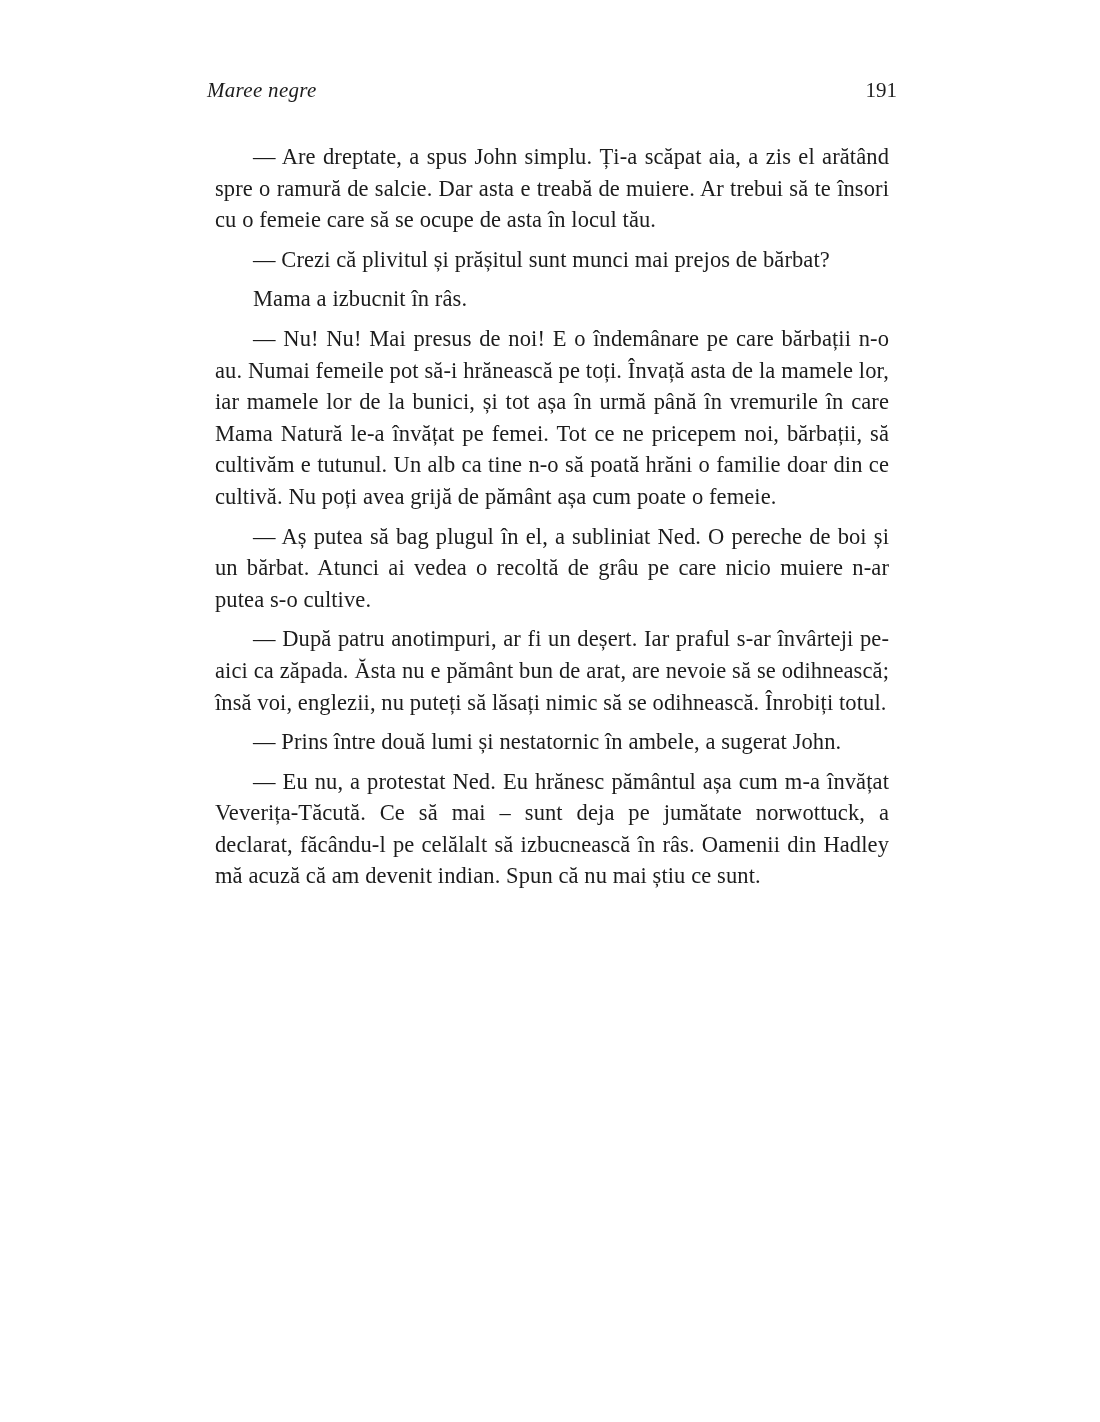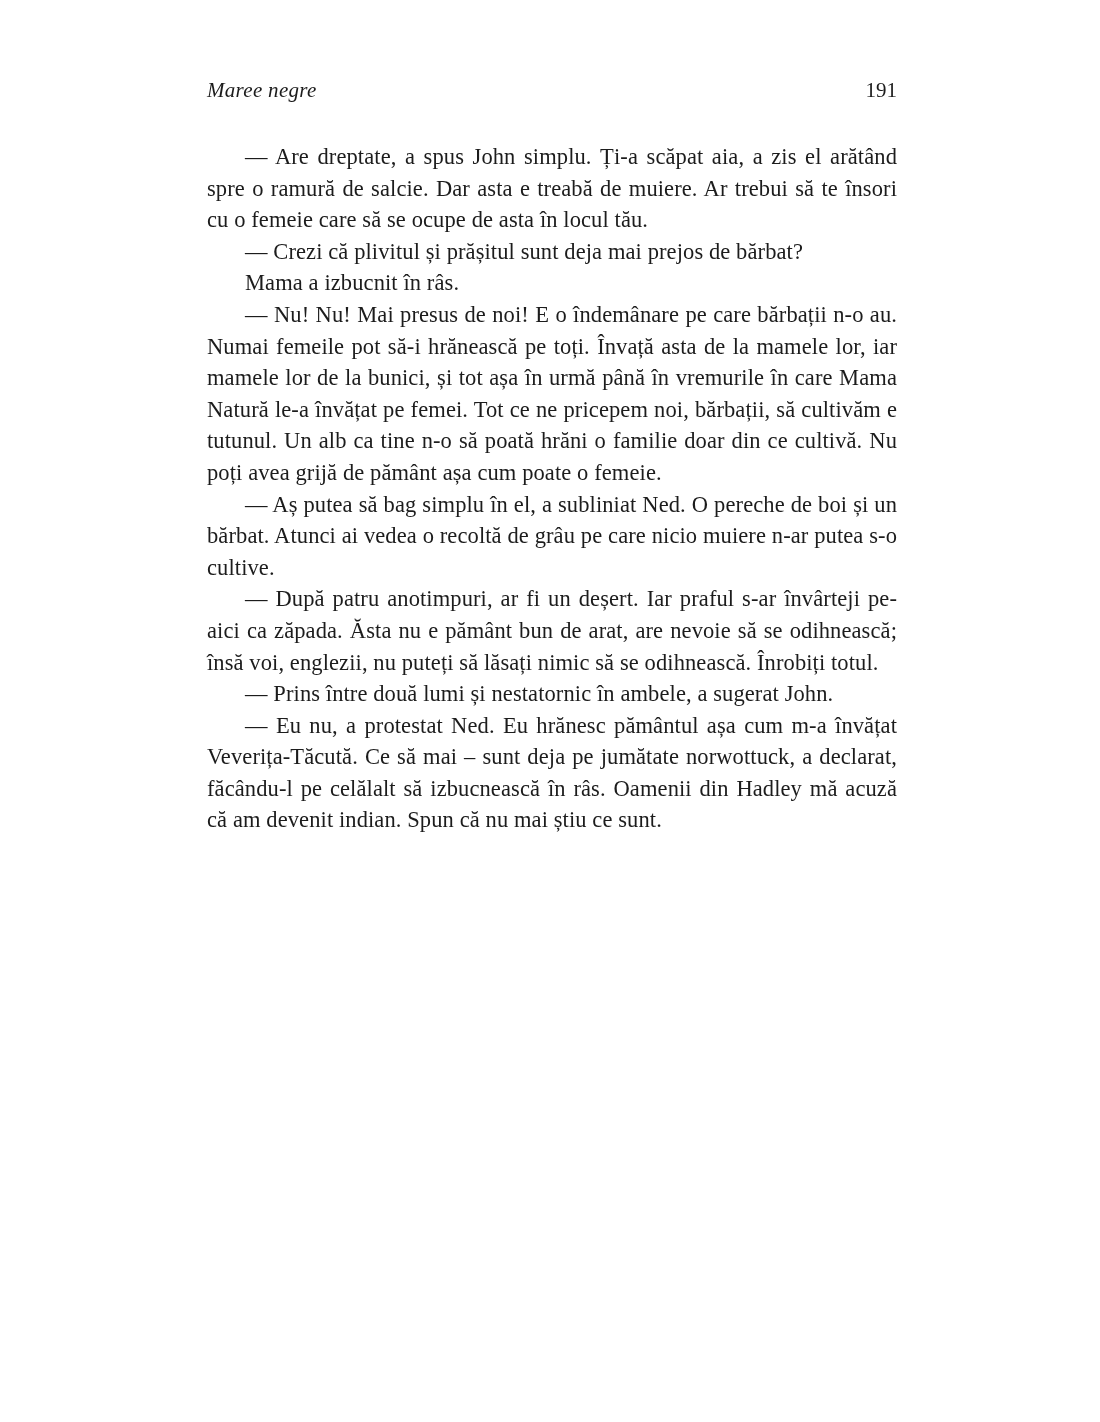--- a/index.html
+++ b/index.html
@@ -32,41 +32,41 @@
     margin-bottom: 38px;
   }
   .running-title {
     font-style: italic;
     letter-spacing: 0.3px;
   }
   .page-number {
     font-style: normal;
   }
   .page-body p {
-    margin: 0;
+    margin: 8px;
     font-size: 22.5px;
     line-height: 31.6px;
     text-align: justify;
     text-indent: 38px;
     letter-spacing: 0.1px;
   }
 </style>
 </head>
 <body>
 
 <div class="page">
   <div class="content">
     <div class="page-header">
       <span class="running-title">Maree negre</span>
       <span class="page-number">191</span>
     </div>
     <div class="page-body">
       <p>— Are dreptate, a spus John simplu. Ți-a scăpat aia, a zis el arătând spre o ramură de salcie. Dar asta e treabă de muiere. Ar trebui să te însori cu o femeie care să se ocupe de asta în locul tău.</p>
-      <p>— Crezi că plivitul și prășitul sunt deja mai prejos de bărbat?</p>
+      <p>— Crezi că plivitul și prășitul sunt munci mai prejos de bărbat?</p>
       <p>Mama a izbucnit în râs.</p>
       <p>— Nu! Nu! Mai presus de noi! E o îndemânare pe care bărbații n-o au. Numai femeile pot să-i hrănească pe toți. Învață asta de la mamele lor, iar mamele lor de la bunici, și tot așa în urmă până în vremurile în care Mama Natură le-a învățat pe femei. Tot ce ne pricepem noi, bărbații, să cultivăm e tutunul. Un alb ca tine n-o să poată hrăni o familie doar din ce cultivă. Nu poți avea grijă de pământ așa cum poate o femeie.</p>
-      <p>— Aș putea să bag simplu în el, a subliniat Ned. O pereche de boi și un bărbat. Atunci ai vedea o recoltă de grâu pe care nicio muiere n-ar putea s-o cultive.</p>
+      <p>— Aș putea să bag plugul în el, a subliniat Ned. O pereche de boi și un bărbat. Atunci ai vedea o recoltă de grâu pe care nicio muiere n-ar putea s-o cultive.</p>
       <p>— După patru anotimpuri, ar fi un deșert. Iar praful s-ar învârteji pe-aici ca zăpada. Ăsta nu e pământ bun de arat, are nevoie să se odihnească; însă voi, englezii, nu puteți să lăsați nimic să se odihnească. Înrobiți totul.</p>
       <p>— Prins între două lumi și nestatornic în ambele, a sugerat John.</p>
       <p>— Eu nu, a protestat Ned. Eu hrănesc pământul așa cum m-a învățat Veverița-Tăcută. Ce să mai – sunt deja pe jumătate norwottuck, a declarat, făcându-l pe celălalt să izbucnească în râs. Oamenii din Hadley mă acuză că am devenit indian. Spun că nu mai știu ce sunt.</p>
     </div>
   </div>
 </div>
 
 </body></html>

